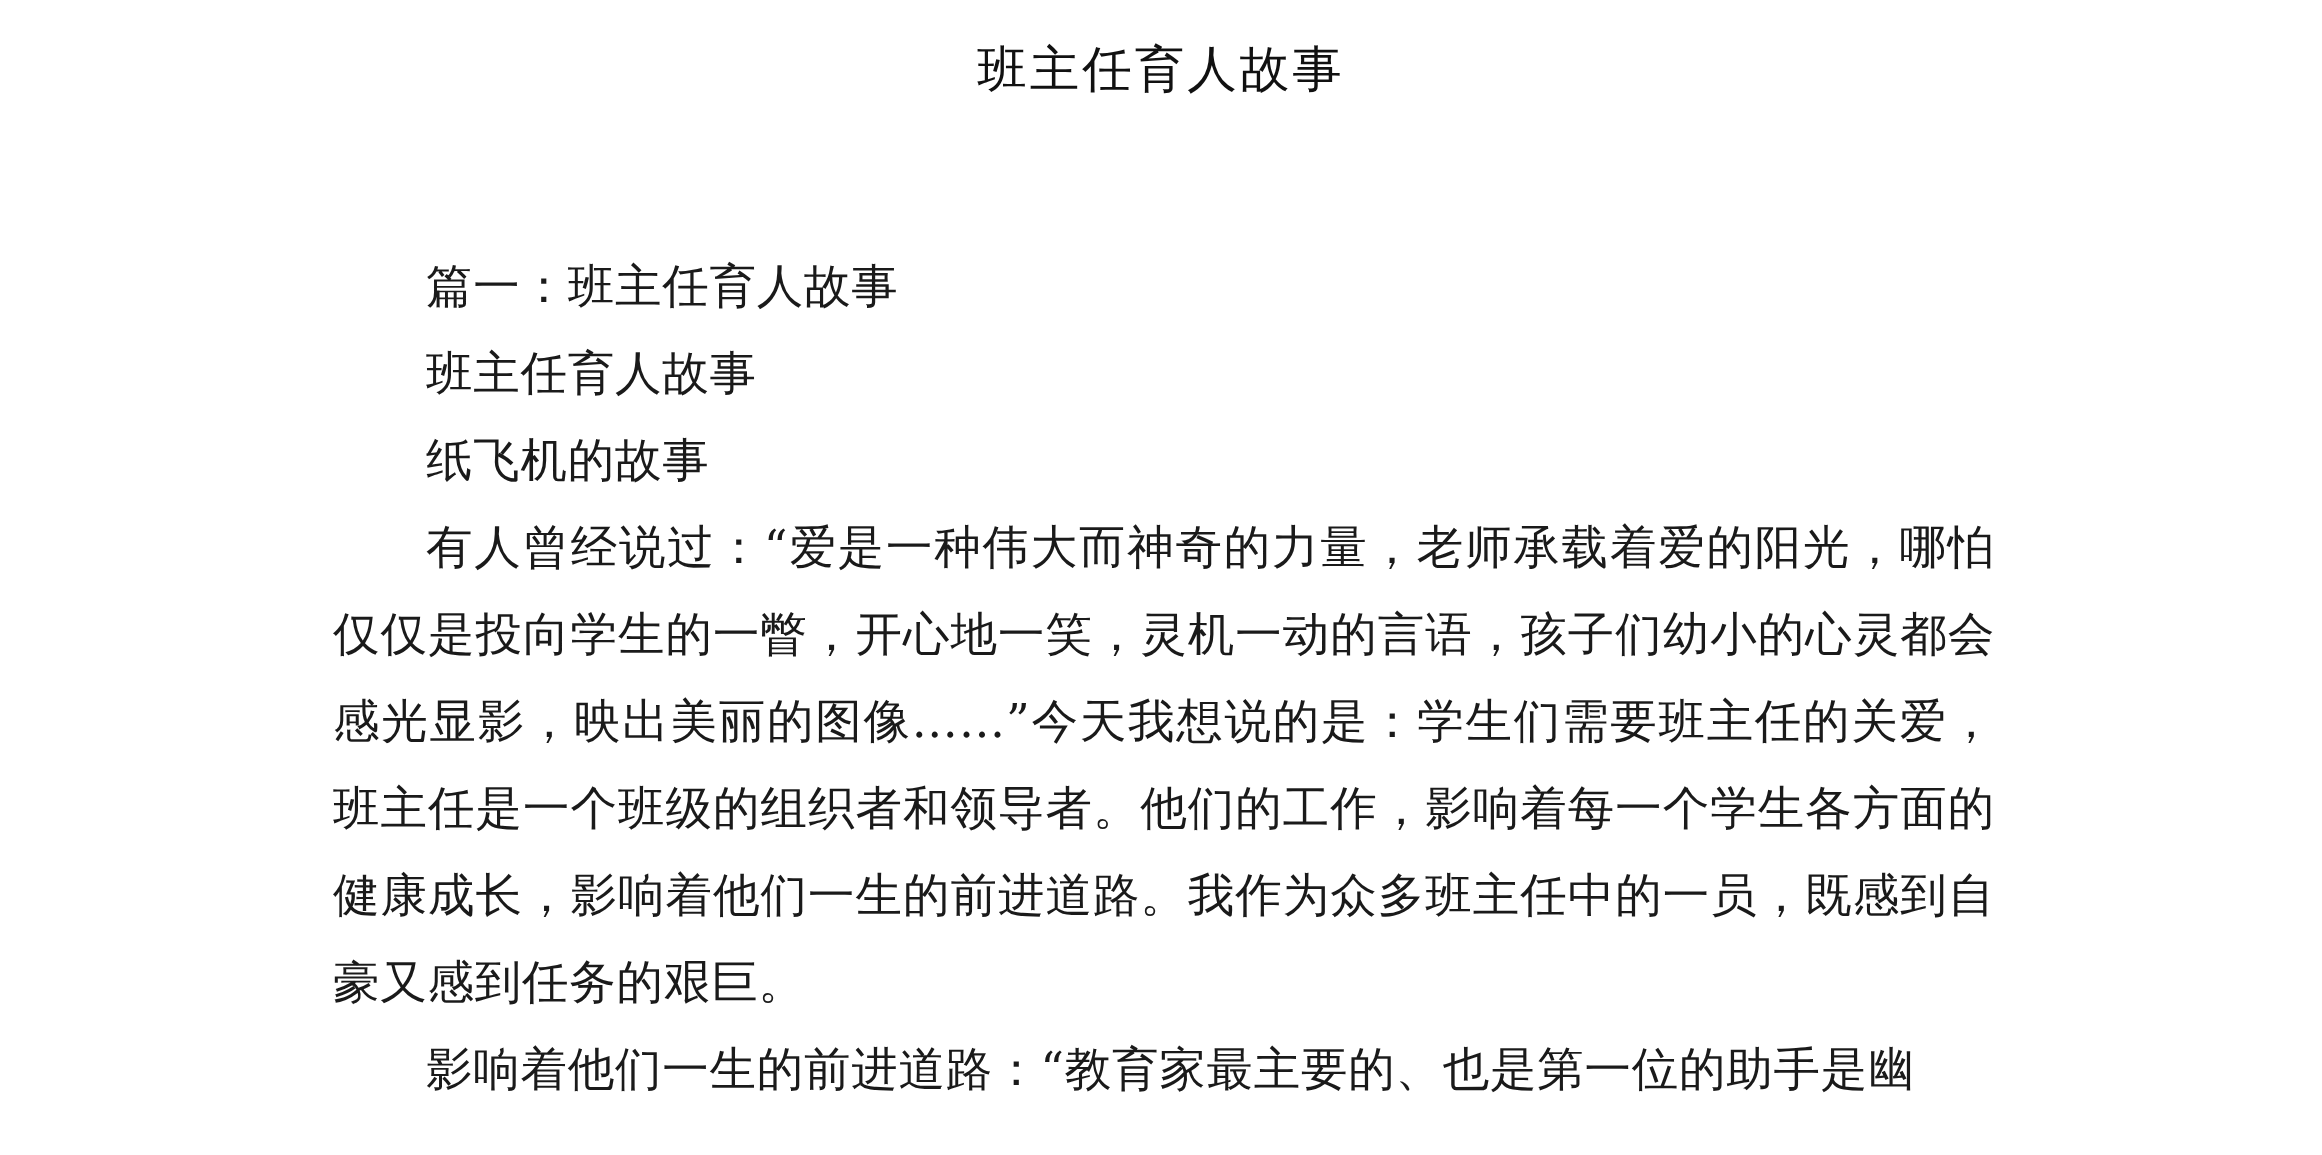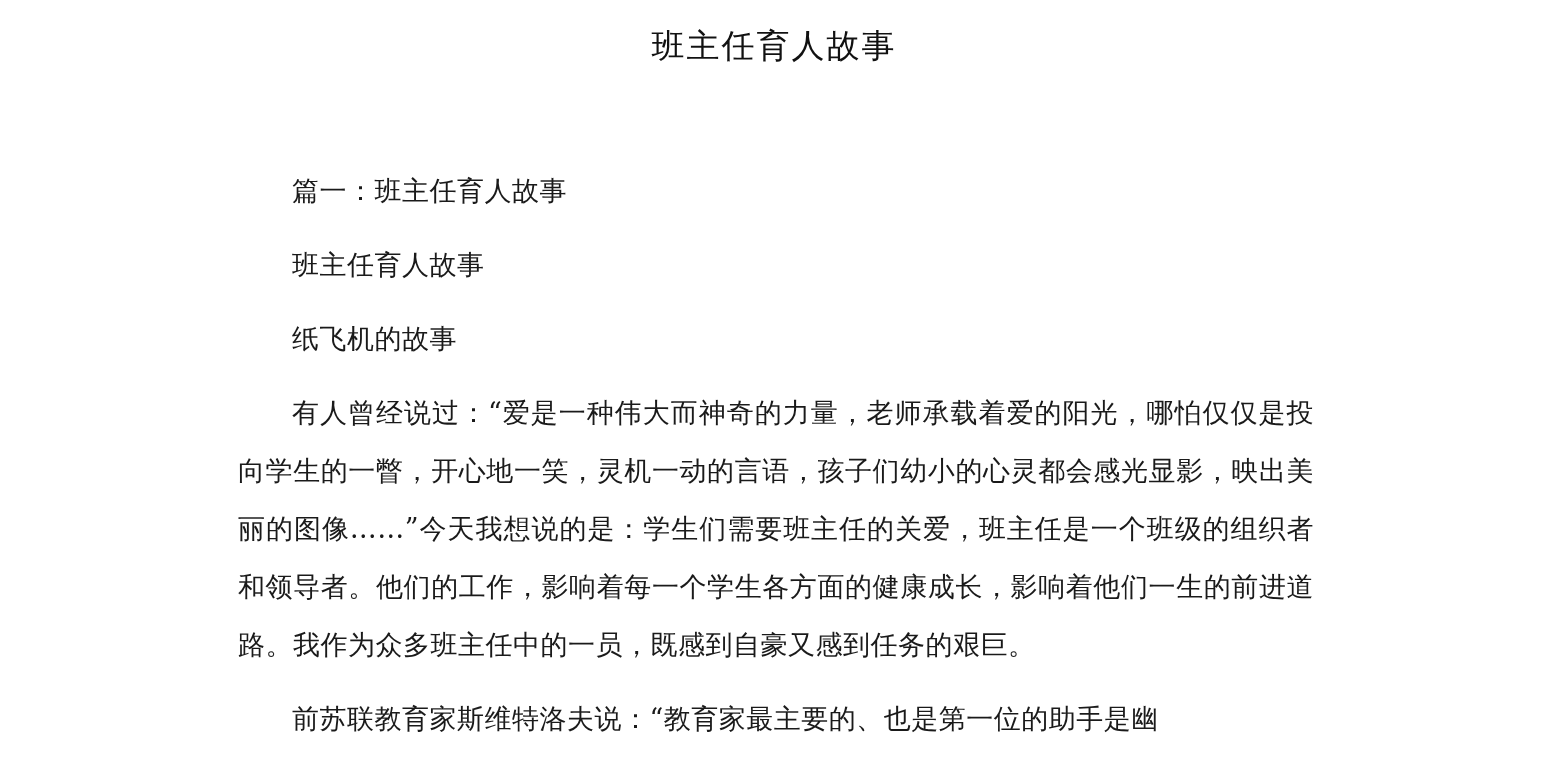--- a/index.html
+++ b/index.html
@@ -30,22 +30,22 @@
     letter-spacing: 2px;
     margin: 26px 0 0 0;
     color: #111111;
   }
   .body-block {
     margin-top: 96px;
     padding-left: 222px;
     padding-right: 218px;
   }
   p.para {
-    margin: 16px;
-    font-size: 27px;
+    margin: 0;
+    font-size: 31px;
     line-height: 58px;
     text-align: justify;
     text-justify: inter-ideograph;
     letter-spacing: 0.5px;
     color: #1a1a1a;
   }
   p.indent {
     text-indent: 2em;
   }
 </style>
@@ -54,16 +54,16 @@
 
 <div class="page">
 
   <h1 class="doc-title">班主任育人故事</h1>
 
   <div class="body-block">
     <p class="para indent">篇一：班主任育人故事</p>
     <p class="para indent">班主任育人故事</p>
     <p class="para indent">纸飞机的故事</p>
     <p class="para indent">有人曾经说过：“爱是一种伟大而神奇的力量，老师承载着爱的阳光，哪怕仅仅是投向学生的一瞥，开心地一笑，灵机一动的言语，孩子们幼小的心灵都会感光显影，映出美丽的图像……”今天我想说的是：学生们需要班主任的关爱，班主任是一个班级的组织者和领导者。他们的工作，影响着每一个学生各方面的健康成长，影响着他们一生的前进道路。我作为众多班主任中的一员，既感到自豪又感到任务的艰巨。</p>
-    <p class="para indent">前苏联教育家斯维特洛夫说：“教育家最主要的、也是第一位的助手是幽</p>
+    <p class="para indent">影响着他们一生的前进道路：“教育家最主要的、也是第一位的助手是幽</p>
   </div>
 
 </div>
 
 </body></html>

